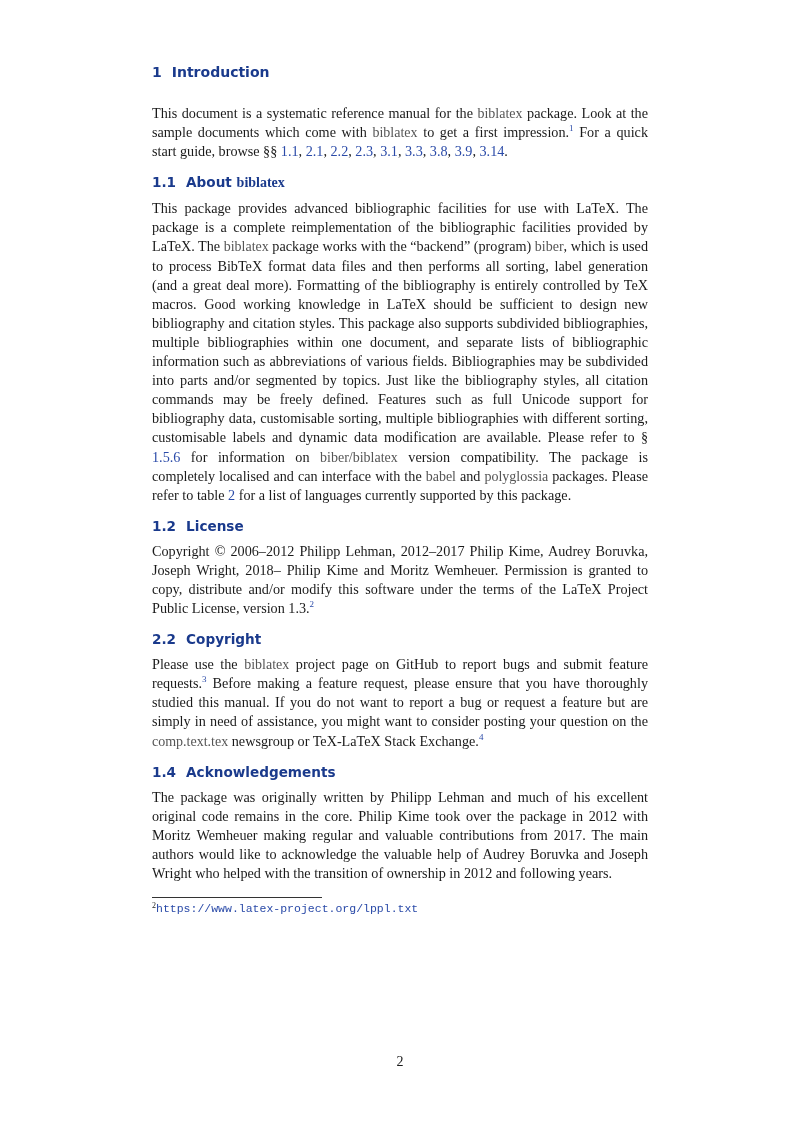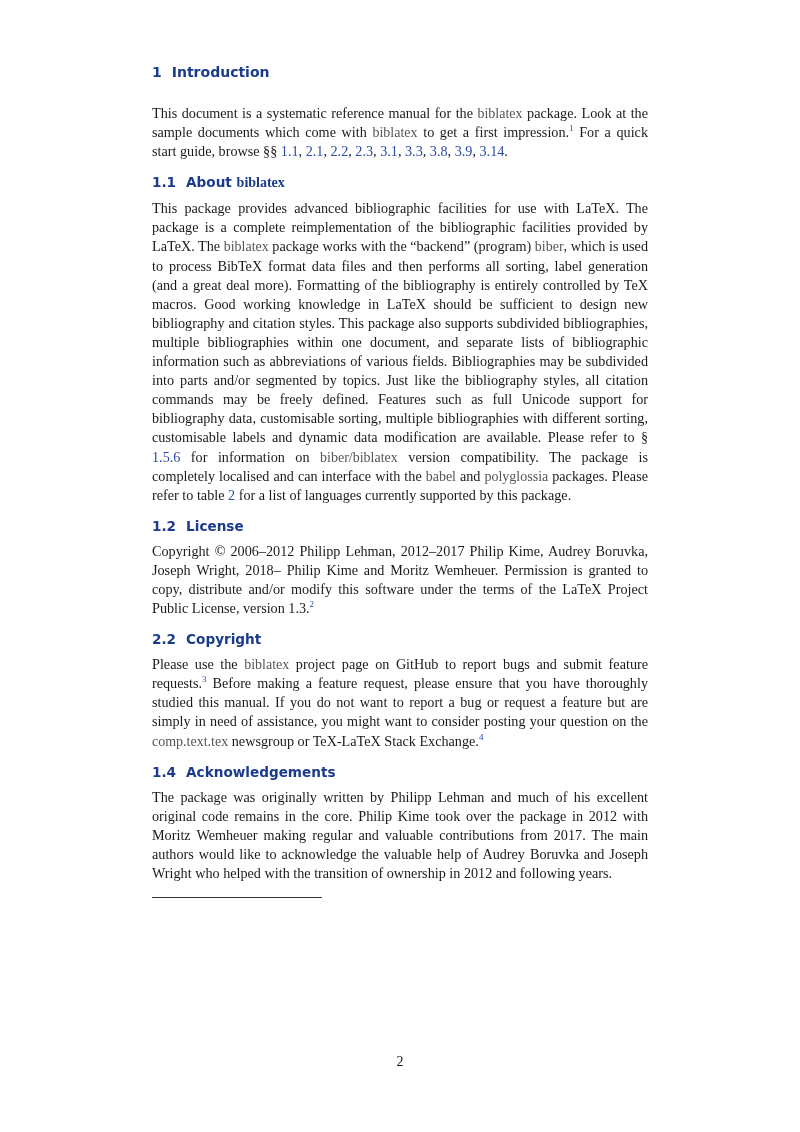--- a/index.html
+++ b/index.html
@@ -47,16 +47,17 @@
   <p><span>Copyright © 2006–2012 Philipp Lehman, 2012–2017 Philip Kime, Audrey Boruvka, Joseph Wright, 2018– Philip Kime and Moritz Wemheuer. Permission is granted to copy, distribute and/or modify this software under the terms of the LaTeX Project Public License, version 1.3.</span><sup>2</sup></p>
 
   <h2><span class="num">2.2</span><span>Copyright</span></h2>
   <p><span>Please use the </span><span class="tt">biblatex</span><span> project page on GitHub to report bugs and submit feature requests.</span><sup>3</sup><span> Before making a feature request, please ensure that you have thoroughly studied this manual. If you do not want to report a bug or request a feature but are simply in need of assistance, you might want to consider posting your question on the </span><span class="tt">comp.text.tex</span><span> newsgroup or TeX-LaTeX Stack Exchange.</span><sup>4</sup></p>
 
   <h2><span class="num">1.4</span><span>Acknowledgements</span></h2>
   <p><span>The package was originally written by Philipp Lehman and much of his excellent original code remains in the core. Philip Kime took over the package in 2012 with Moritz Wemheuer making regular and valuable contributions from 2017. The main authors would like to acknowledge the valuable help of Audrey Boruvka and Joseph Wright who helped with the transition of ownership in 2012 and following years.</span></p>
 
   <div class="footrule"></div>
   <div class="footnotes">
+    <div class="footnote"><sup>2</sup><a>https://www.latex-project.org/lppl.txt</a></div>
   </div>
 </div>
 
 <div class="pagenum">2</div>
 
 </body></html>

